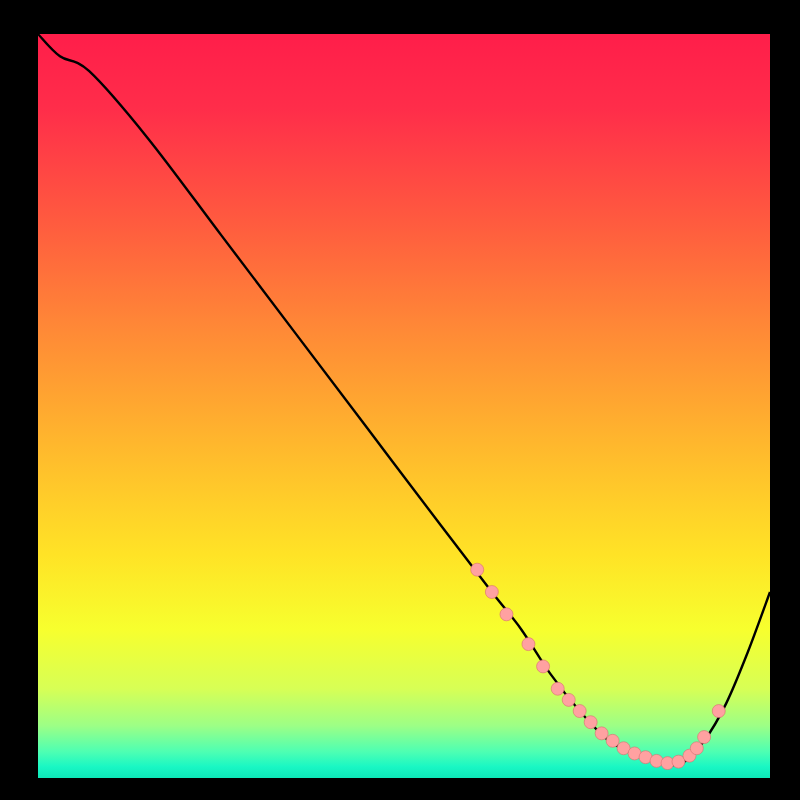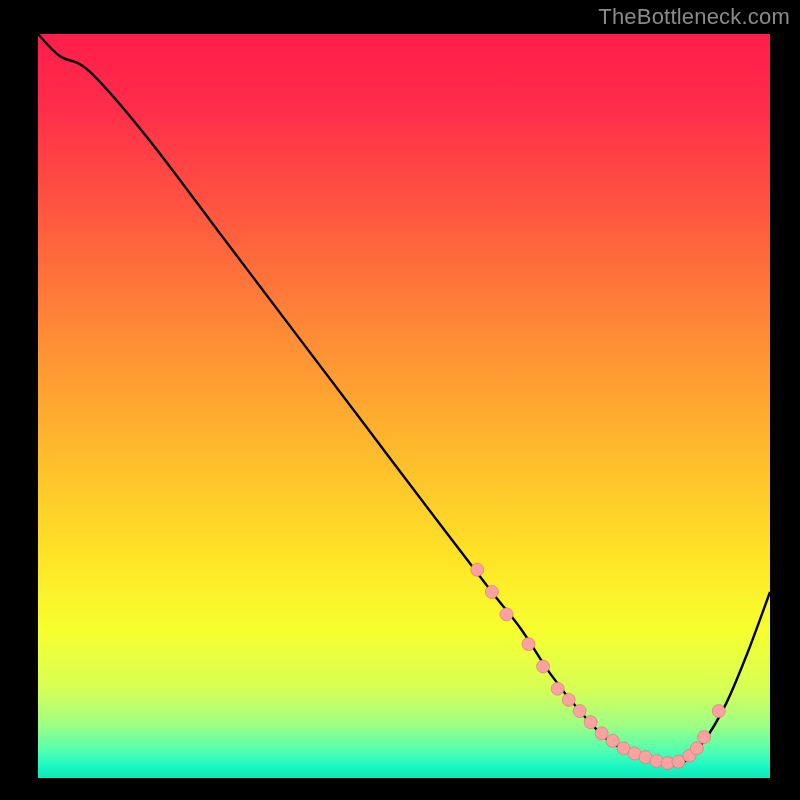--- a/index.html
+++ b/index.html
@@ -24,21 +24,20 @@
     font-size: 22px;
     letter-spacing: 0.2px;
     font-weight: 500;
   }
   svg { display: block; }
 </style>
 </head>
 <body>
 
 <div class="wrap">
-  <div class="attrib">TheBottleneck.com</div>
 
   <svg id="plot" width="800" height="800" viewBox="0 0 800 800">
     <defs>
       <linearGradient id="bg-grad" x1="0" y1="0" x2="0" y2="1">
           <stop offset="0.00%" stop-color="#ff1e4a"></stop>
           <stop offset="10.00%" stop-color="#ff2d4a"></stop>
           <stop offset="25.00%" stop-color="#ff5a3f"></stop>
           <stop offset="40.00%" stop-color="#ff8a36"></stop>
           <stop offset="55.00%" stop-color="#ffb72d"></stop>
           <stop offset="70.00%" stop-color="#ffe326"></stop>

